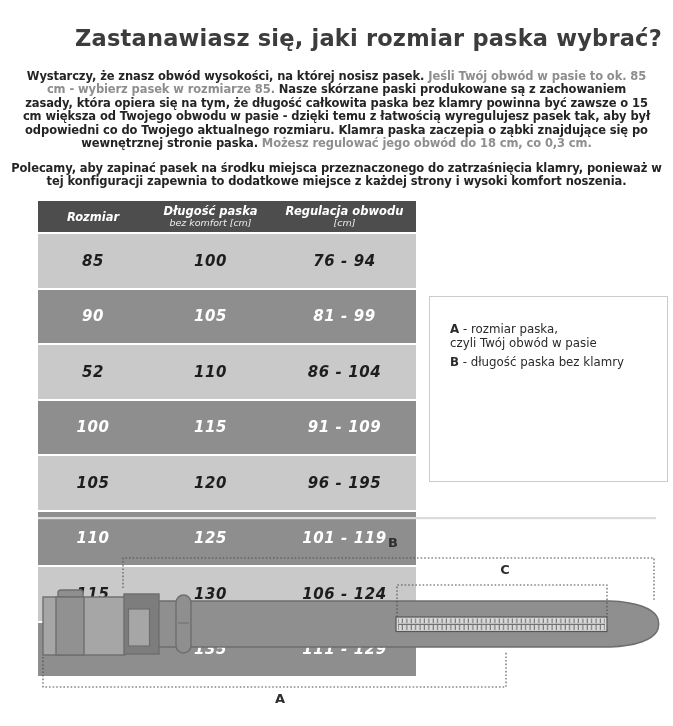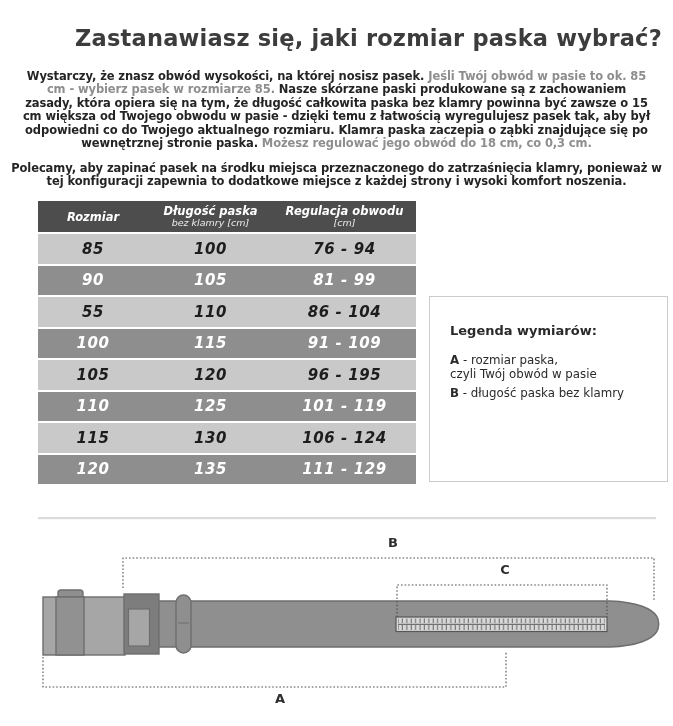--- a/index.html
+++ b/index.html
@@ -28,21 +28,21 @@
   #size-table col.c1{width:110px;}
   #size-table col.c2{width:125px;}
   #size-table col.c3{width:143px;}
   #size-table th{
     background:#4d4d4d;color:#fff;height:31px;padding:0;text-align:center;
     border-bottom:2px solid #fff;vertical-align:middle;
   }
   .th-main{font-size:11.5px;font-weight:bold;line-height:12px;}
   .th-sub{font-size:9.5px;font-weight:normal;line-height:11px;color:#ededed;}
   #size-table td{
-    height:29.5px;text-align:center;vertical-align:middle;padding:0;
+    height:29.5px;text-align:center;vertical-align:middle;padding:12px;
     font-size:15px;font-weight:bold;letter-spacing:.6px;
     border-bottom:2px solid #fff;
     margin-left:40px;
   }
   #size-table tbody tr:nth-child(odd) td{background:#c9c9c9;color:#1d1d1d;}
   #size-table tbody tr:nth-child(even) td{background:#8e8e8e;color:#ffffff;}
   
   #legend-box{
     position:absolute;left:429px;top:296px;width:239px;height:186px;
     border:1.5px solid #cbcbcb;background:#fff;box-sizing:border-box;
@@ -79,41 +79,41 @@
         <col class="c3">
       </colgroup>
     <thead>
       <tr>
         <th>
           <div class="th-main">Rozmiar</div>
           <div class="th-sub"></div>
         </th>
         <th>
           <div class="th-main">Długość paska</div>
-          <div class="th-sub">bez klamry [cm]</div>
+          <div class="th-sub">bez komfort [cm]</div>
         </th>
         <th>
           <div class="th-main">Regulacja obwodu</div>
           <div class="th-sub">[cm]</div>
         </th>
       </tr>
     </thead>
     <tbody>
       <tr>
           <td>85</td>
           <td>100</td>
           <td>76 - 94</td>
         </tr>
       <tr>
           <td>90</td>
           <td>105</td>
           <td>81 - 99</td>
         </tr>
       <tr>
-          <td>55</td>
+          <td>52</td>
           <td>110</td>
           <td>86 - 104</td>
         </tr>
       <tr>
           <td>100</td>
           <td>115</td>
           <td>91 - 109</td>
         </tr>
       <tr>
           <td>105</td>
@@ -132,21 +132,20 @@
         </tr>
       <tr>
           <td>120</td>
           <td>135</td>
           <td>111 - 129</td>
         </tr>
     </tbody>
   </table>
 
   <div id="legend-box">
-    <p id="legend-title">Legenda wymiarów:</p>
     <p class="legend-item"><span class="legend-key">A</span><span> - rozmiar paska,
 czyli Twój obwód w pasie</span></p>
     <p class="legend-item"><span class="legend-key">B</span><span> - długość paska bez klamry</span></p>
   </div>
 
   <svg id="belt-svg" width="673" height="210" viewBox="0 0 673 210">
     <defs>
       <pattern id="teeth-pat" width="4.4" height="12" patternUnits="userSpaceOnUse">
         <line x1="2" y1="1" x2="2" y2="11" stroke="#5a5a5a" stroke-width="0.9"></line>
       </pattern>

